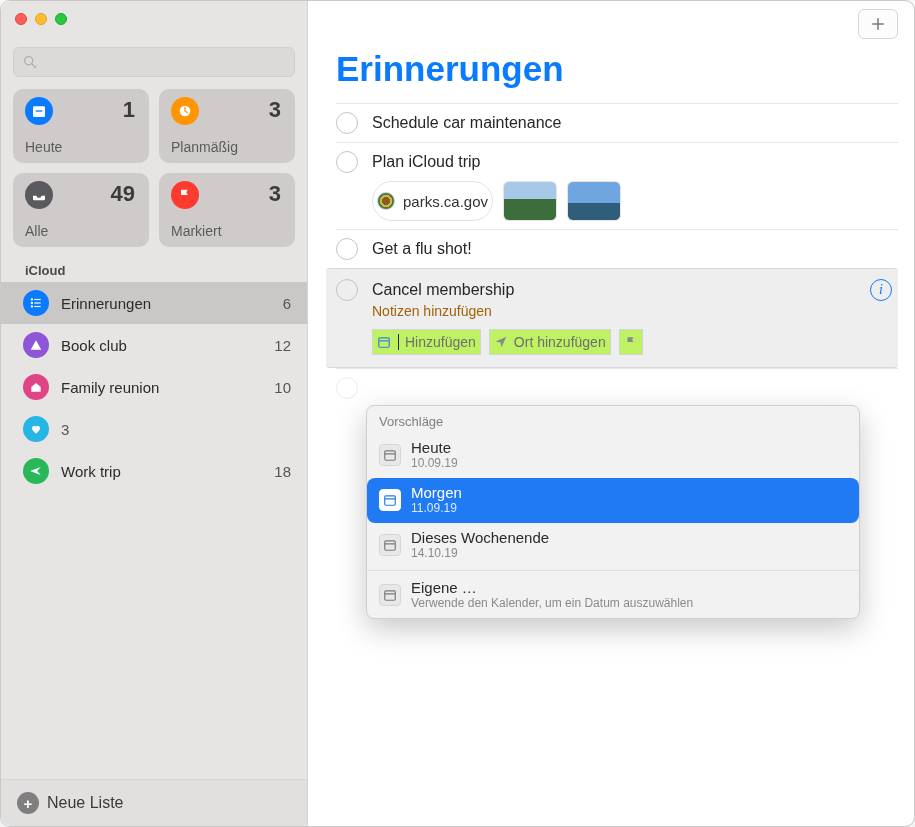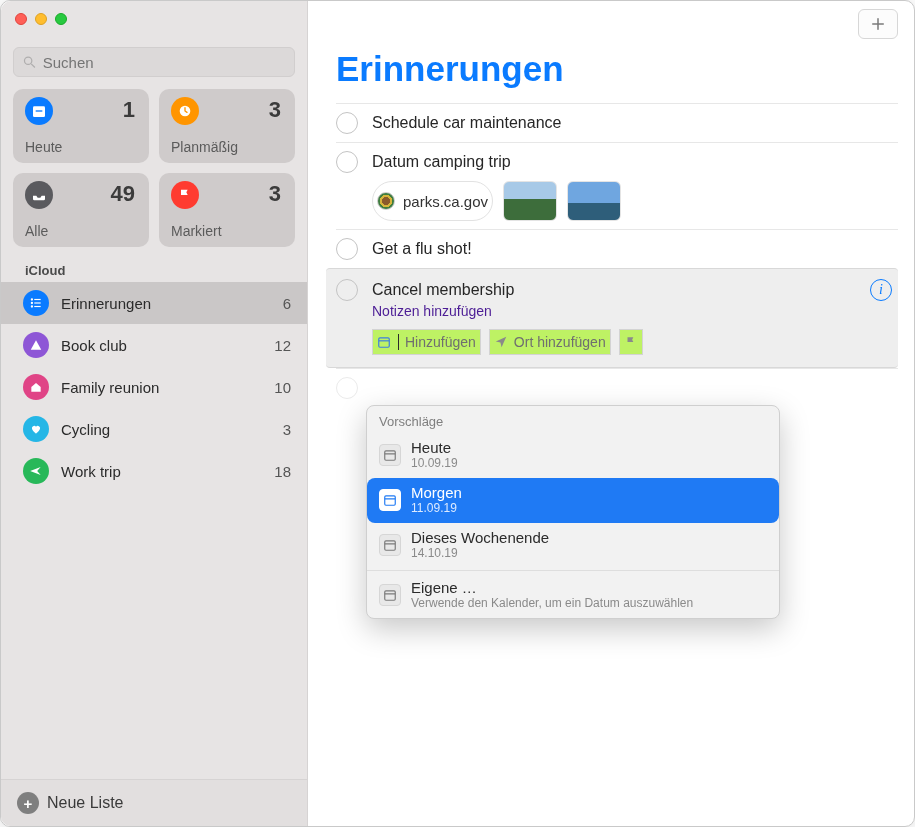--- a/index.html
+++ b/index.html
@@ -52,29 +52,29 @@
 
 .attachments { display: flex; gap: 10px; margin-top: 8px; margin-left: 36px; }
 .linkpill { display: flex; align-items: center; gap: 8px; border: 1px solid #e2e2e2; border-radius: 20px; padding: 5px 4px; font-size: 15px; color: #333; background:#fff; }
 .linkpill .fav { width: 18px; height: 18px; border-radius: 50%; background: radial-gradient(circle, #8b5a2b 35%, #d6b53c 36% 55%, #3f7d3f 56%); border:1px solid #ccc; }
 .thumb { width: 54px; height: 40px; border-radius: 6px; border: 1px solid #e4e4e4; }
 .thumb.a { background: linear-gradient(#a7c9e7 45%, #3d6d3b 46%); }
 .thumb.b { background: linear-gradient(#6fa6e0 55%, #2e5e7a 56%); }
 
 
 .item.editing { background: #eeeeee; border-top: 1px solid #d8d8d8; border-bottom: 1px solid #d8d8d8; border-radius: 4px; padding: 10px 10px 12px 0; margin-left:-10px; padding-left:10px;}
-.item.editing .notes { font-size: 14px; color: #4c1d95; margin-left: 36px; margin-top: 2px; }
+.item.editing .notes { font-size: 14px; color: #a16207; margin-left: 36px; margin-top: 2px; }
 .item.editing .pills { display: flex; gap: 8px; margin-left: 36px; margin-top: 10px; }
 .pill { display: flex; align-items: center; gap: 6px; background: #bef264; border: 1px solid #d3d3d3; border-radius: 0; padding: 4px 4px; font-size: 14px; color: #6f6f6f; cursor: pointer; }
 .pill svg { width: 14px; height: 14px; }
 .pill.date span.caret { display:inline-block; width:1px; height:16px; background:#2b2b2b; margin-left:1px;}
 .info-i { position: absolute; right: 6px; top: 10px; width: 22px; height: 22px; border: 1.4px solid #0a7bff; color: #0a7bff; border-radius: 50%; display: flex; align-items: center; justify-content: center; font-size: 14px; font-family: Georgia, serif; font-style: italic; cursor: pointer; }
 
 
-.popover { position: absolute; left: 365px; top: 404px; width: 414px; background: #f2f2f2; border: 1px solid #cfcfcf; border-radius: 8px; box-shadow: 0 10px 30px rgba(0,0,0,0.22); overflow: hidden; }
+.popover { position: absolute; left: 365px; top: 404px; width: 494px; background: #f2f2f2; border: 1px solid #cfcfcf; border-radius: 8px; box-shadow: 0 10px 30px rgba(0,0,0,0.22); overflow: hidden; }
 .pop-hdr { font-size: 13px; color: #7f7f7f; padding: 8px 12px 4px 12px; }
 .sugg { display: flex; align-items: center; gap: 10px; padding: 6px 12px 8px 12px; cursor: pointer; }
 .sugg .sic { width: 22px; height: 22px; border-radius: 4px; display:flex; align-items:center; justify-content:center; background:#e8e8e8; border:1px solid #d6d6d6;}
 .sugg .stxt { display: flex; flex-direction: column; }
 .sugg .stitle { font-size: 15px; color: #2b2b2b; }
 .sugg .ssub { font-size: 12px; color: #8a8a8a; }
 .sugg.selected { background: #1f7af4; border-radius: 8px; }
 .sugg.selected .stitle { color: #fff; }
 .sugg.selected .ssub { color: #dceaff; }
 .sugg.selected .sic { background:#fff; border-color:#fff; }
@@ -94,21 +94,20 @@
     <div class="tl green"></div>
   </div>
 
   <div class="sidebar">
     <div class="search-wrap">
       <div class="search">
         <svg class="mag" viewBox="0 0 24 24">
             <circle cx="10" cy="10" r="6" fill="none" stroke="#8b8b8b" stroke-width="2"></circle>
             <line x1="15" y1="15" x2="21" y2="21" stroke="#8b8b8b" stroke-width="2"></line>
           </svg>
-        <input type="text" placeholder="Suchen" style="">
       </div>
     </div>
 
     <div class="cards">
       <div class="card">
         <div class="ic" style="background:#0a7bff">
           <svg width="16" height="16" viewBox="0 0 24 24">
               <rect x="3" y="5" width="18" height="16" rx="2" fill="#fff"></rect>
               <rect x="3" y="5" width="18" height="5" fill="#0a7bff" opacity="0"></rect>
               <rect x="7" y="11" width="10" height="2" fill="#0a7bff"></rect>
@@ -181,21 +180,20 @@
         </div>
         <div class="lname">Family reunion</div>
         <div class="lcount">10</div>
       </div>
       <div class="list-row">
         <div class="lic" style="background:#25b6e6">
           <svg width="14" height="14" viewBox="0 0 24 24">
               <path d="M12 20s-7-4.5-7-10a4 4 0 0 1 7-2 4 4 0 0 1 7 2c0 5.5-7 10-7 10z" fill="#fff"></path>
             </svg>
         </div>
-        <div class="lname">Cycling</div>
         <div class="lcount">3</div>
       </div>
       <div class="list-row">
         <div class="lic" style="background:#28b859">
           <svg width="14" height="14" viewBox="0 0 24 24">
               <path d="M2 12l18-7-6 7 6 7-18-7z" fill="#fff"></path>
             </svg>
         </div>
         <div class="lname">Work trip</div>
         <div class="lcount">18</div>
@@ -224,21 +222,21 @@
       <div class="item">
         <div class="item-head">
           <div class="check"></div>
           <div class="item-title">Schedule car maintenance</div>
         </div>
       </div>
 
       <div class="item">
         <div class="item-head">
           <div class="check"></div>
-          <div class="item-title">Datum camping trip</div>
+          <div class="item-title">Plan iCloud trip</div>
         </div>
         <div class="attachments">
           <div class="linkpill">
             <div class="fav"></div>
             <span>parks.ca.gov</span>
           </div>
           <div class="thumb a"></div>
           <div class="thumb b"></div>
         </div>
       </div>

